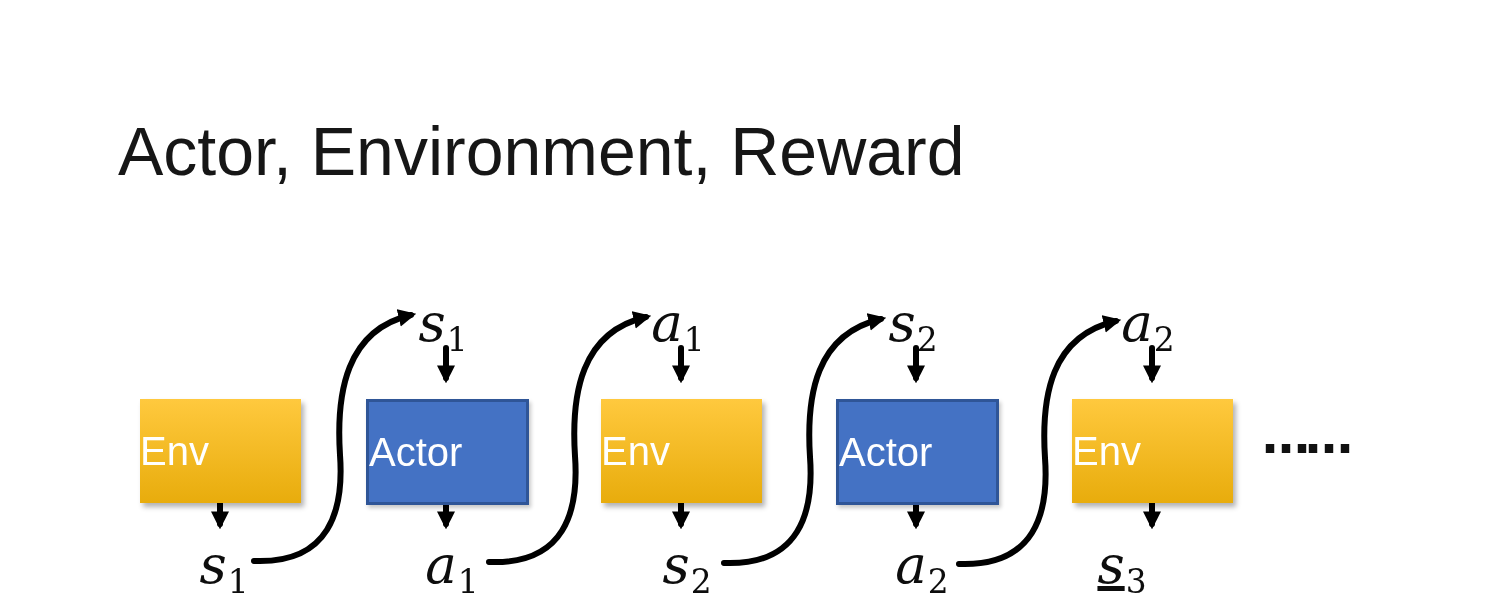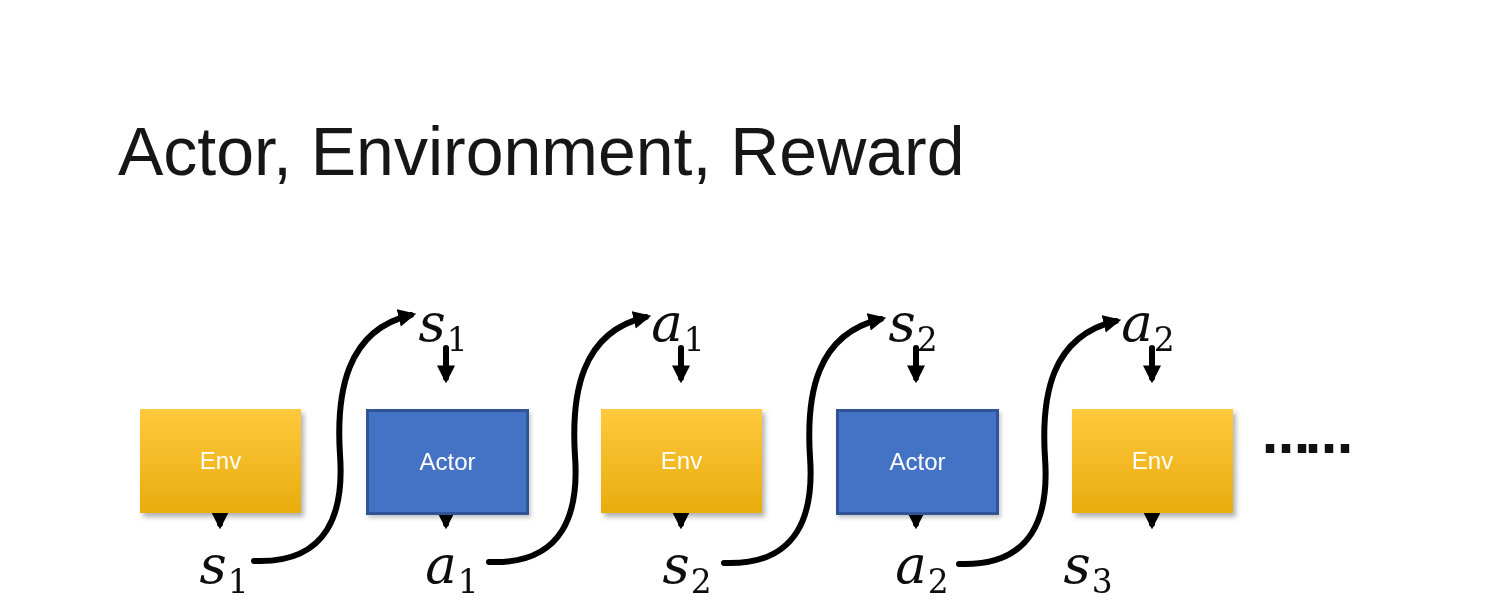--- a/index.html
+++ b/index.html
@@ -25,27 +25,26 @@
   }
   .arrows { position: absolute; left: 0; top: 0; width: 1500px; height: 608px; }
   .arrows line, .arrows path.curve {
     stroke: var(--arrow, #000);
     stroke-width: 6;
     fill: none;
     stroke-linecap: round;
   }
   .box {
     position: absolute;
-    top: 409px;
+    top: 399px;
     width: 161px;
     height: 104px;
     display: flex;
     align-items: center;
-    justify-content: center;
-    font-size: 24px;
+    font-size: 40px;
     color: var(--box-text, #ffffff);
   }
   .env {
     background: linear-gradient(180deg, var(--env-top, #FFC93E) 0%, var(--env-bottom, #E8AC0C) 100%);
     box-shadow: 3px 4px 5px rgba(0,0,0,0.30);
   }
   .actor {
     background: var(--actor-fill, #4472C4);
     border: 3px solid var(--actor-border, #2F5597);
     box-shadow: 2px 3px 4px rgba(0,0,0,0.22);
@@ -76,21 +75,21 @@
   .top { top: 296px; }
   .bot { top: 538px; }
   .t1 { left: 443px; }
   .t2 { left: 678px; }
   .t3 { left: 913px; }
   .t4 { left: 1148px; }
   .p1 { left: 224px; }
   .p2 { left: 452px; }
   .p3 { left: 687px; }
   .p4 { left: 922px; }
-  .p5 { left: 1088px; }
+  .p5 { left: 1122px; text-decoration: underline; }
   .ellipsis {
     position: absolute;
     left: 1262px;
     top: 408px;
     font-size: 48px;
     font-weight: 900;
     letter-spacing: -5px;
     color: #111111;
     font-family: "DejaVu Sans", sans-serif;
     white-space: nowrap;

